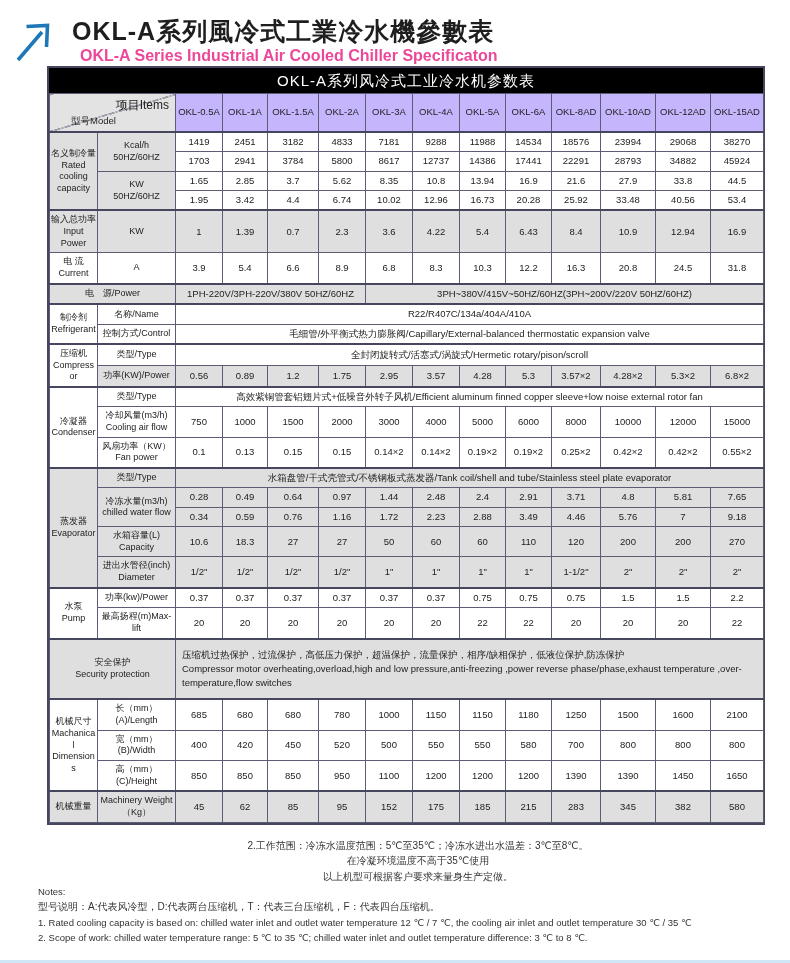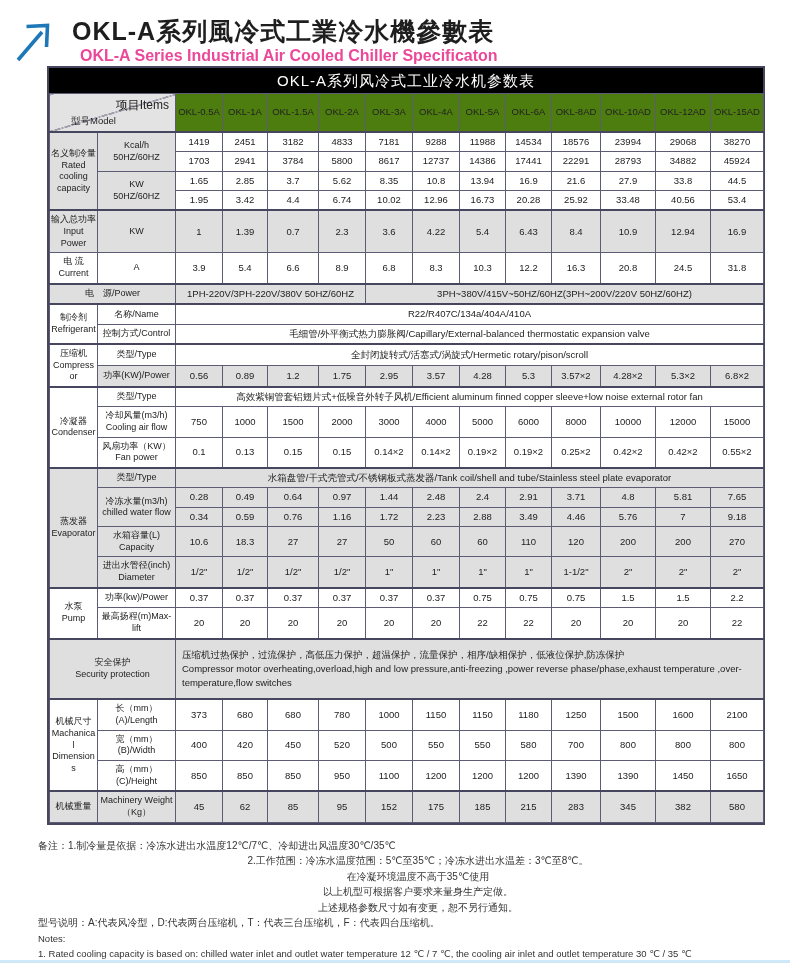--- a/index.html
+++ b/index.html
@@ -14,21 +14,21 @@
   .title-en { font-size: 16px; font-weight: 700; color: #ec4899; line-height: 20px; margin-left: 8px; }
 
   
   .tbl-wrap { width: 718px; margin: 8px 0 0 47px; border: 2px solid #46465e; }
   .banner { background: #000000; color: #fff; text-align: center; font-size: 15px;
             height: 25px; line-height: 25px; letter-spacing: 1px; }
   table { border-collapse: collapse; width: 100%; table-layout: fixed; }
   td { border: 1px solid #5c5c74; text-align: center; vertical-align: middle;
        font-size: 9.5px; line-height: 1.3; padding: 3px 1px; white-space: pre-line;
        word-wrap: break-word; }
-  thead td { background: #4d7c0f; height: 30px; font-size: 9.5px; }
+  thead td { background: #c4b5fd; height: 30px; font-size: 9.5px; }
   td.corner { position: relative; padding: 0;
     background-color: #e3e3e3;
     background-image: linear-gradient(to bottom right,
       transparent 49.5%, #5c5c74 49.5%, #5c5c74 50.6%, transparent 50.6%); }
   .c-model { position: absolute; left: 21px; bottom: 4px; font-size: 9.5px; }
   .c-items { position: absolute; right: 6px; top: 4px; font-size: 12px; margin-left: 20px; }
   td.val { height: 19px; }
   td.lbl { font-size: 9px; }
   .shade { background: #dfdfdf; }
   td.left { text-align: left; padding: 8px 6px; line-height: 1.5; }
@@ -374,21 +374,21 @@
           <td colspan="2" class="lbl shade">安全保护
 Security protection</td>
           <td colspan="12" class="val shade left">压缩机过热保护，过流保护，高低压力保护，超温保护，流量保护，相序/缺相保护，低液位保护,防冻保护
 Compressor motor overheating,overload,high and low pressure,anti-freezing ,power reverse phase/phase,exhaust temperature ,over-temperature,flow switches</td>
         </tr>
         <tr class="sec">
           <td rowspan="3" class="lbl">机械尺寸
 Machanical
 Dimensions</td>
           <td class="lbl">长（mm）(A)/Length</td>
-          <td class="val">373</td>
+          <td class="val">685</td>
           <td class="val">680</td>
           <td class="val">680</td>
           <td class="val">780</td>
           <td class="val">1000</td>
           <td class="val">1150</td>
           <td class="val">1150</td>
           <td class="val">1180</td>
           <td class="val">1250</td>
           <td class="val">1500</td>
           <td class="val">1600</td>
@@ -439,24 +439,22 @@
           <td class="val shade">283</td>
           <td class="val shade">345</td>
           <td class="val shade">382</td>
           <td class="val shade">580</td>
         </tr>
       </tbody>
   </table>
 </div>
 
 <div class="notes" id="notes">
-    <div class="note-line cn">备注：1.制冷量是依据：冷冻水进出水温度12℃/7℃、冷却进出风温度30℃/35℃</div>
     <div class="note-line cn i1">2.工作范围：冷冻水温度范围：5℃至35℃；冷冻水进出水温差：3℃至8℃。</div>
     <div class="note-line cn i1">在冷凝环境温度不高于35℃使用</div>
     <div class="note-line cn i1">以上机型可根据客户要求来量身生产定做。</div>
-    <div class="note-line cn i1">上述规格参数尺寸如有变更，恕不另行通知。</div>
+    <div class="note-line en">Notes:</div>
     <div class="note-line cn">型号说明：A:代表风冷型，D:代表两台压缩机，T：代表三台压缩机，F：代表四台压缩机。</div>
-    <div class="note-line en">Notes:</div>
     <div class="note-line en">1. Rated cooling capacity is based on: chilled water inlet and outlet water temperature 12 ℃ / 7 ℃, the cooling air inlet and outlet temperature 30 ℃ / 35 ℃</div>
     <div class="note-line en">2. Scope of work: chilled water temperature range: 5 ℃ to 35 ℃; chilled water inlet and outlet temperature difference: 3 ℃ to 8 ℃.</div>
   </div>
 
 <div class="bottom-strip"></div>
 
 </body></html>

